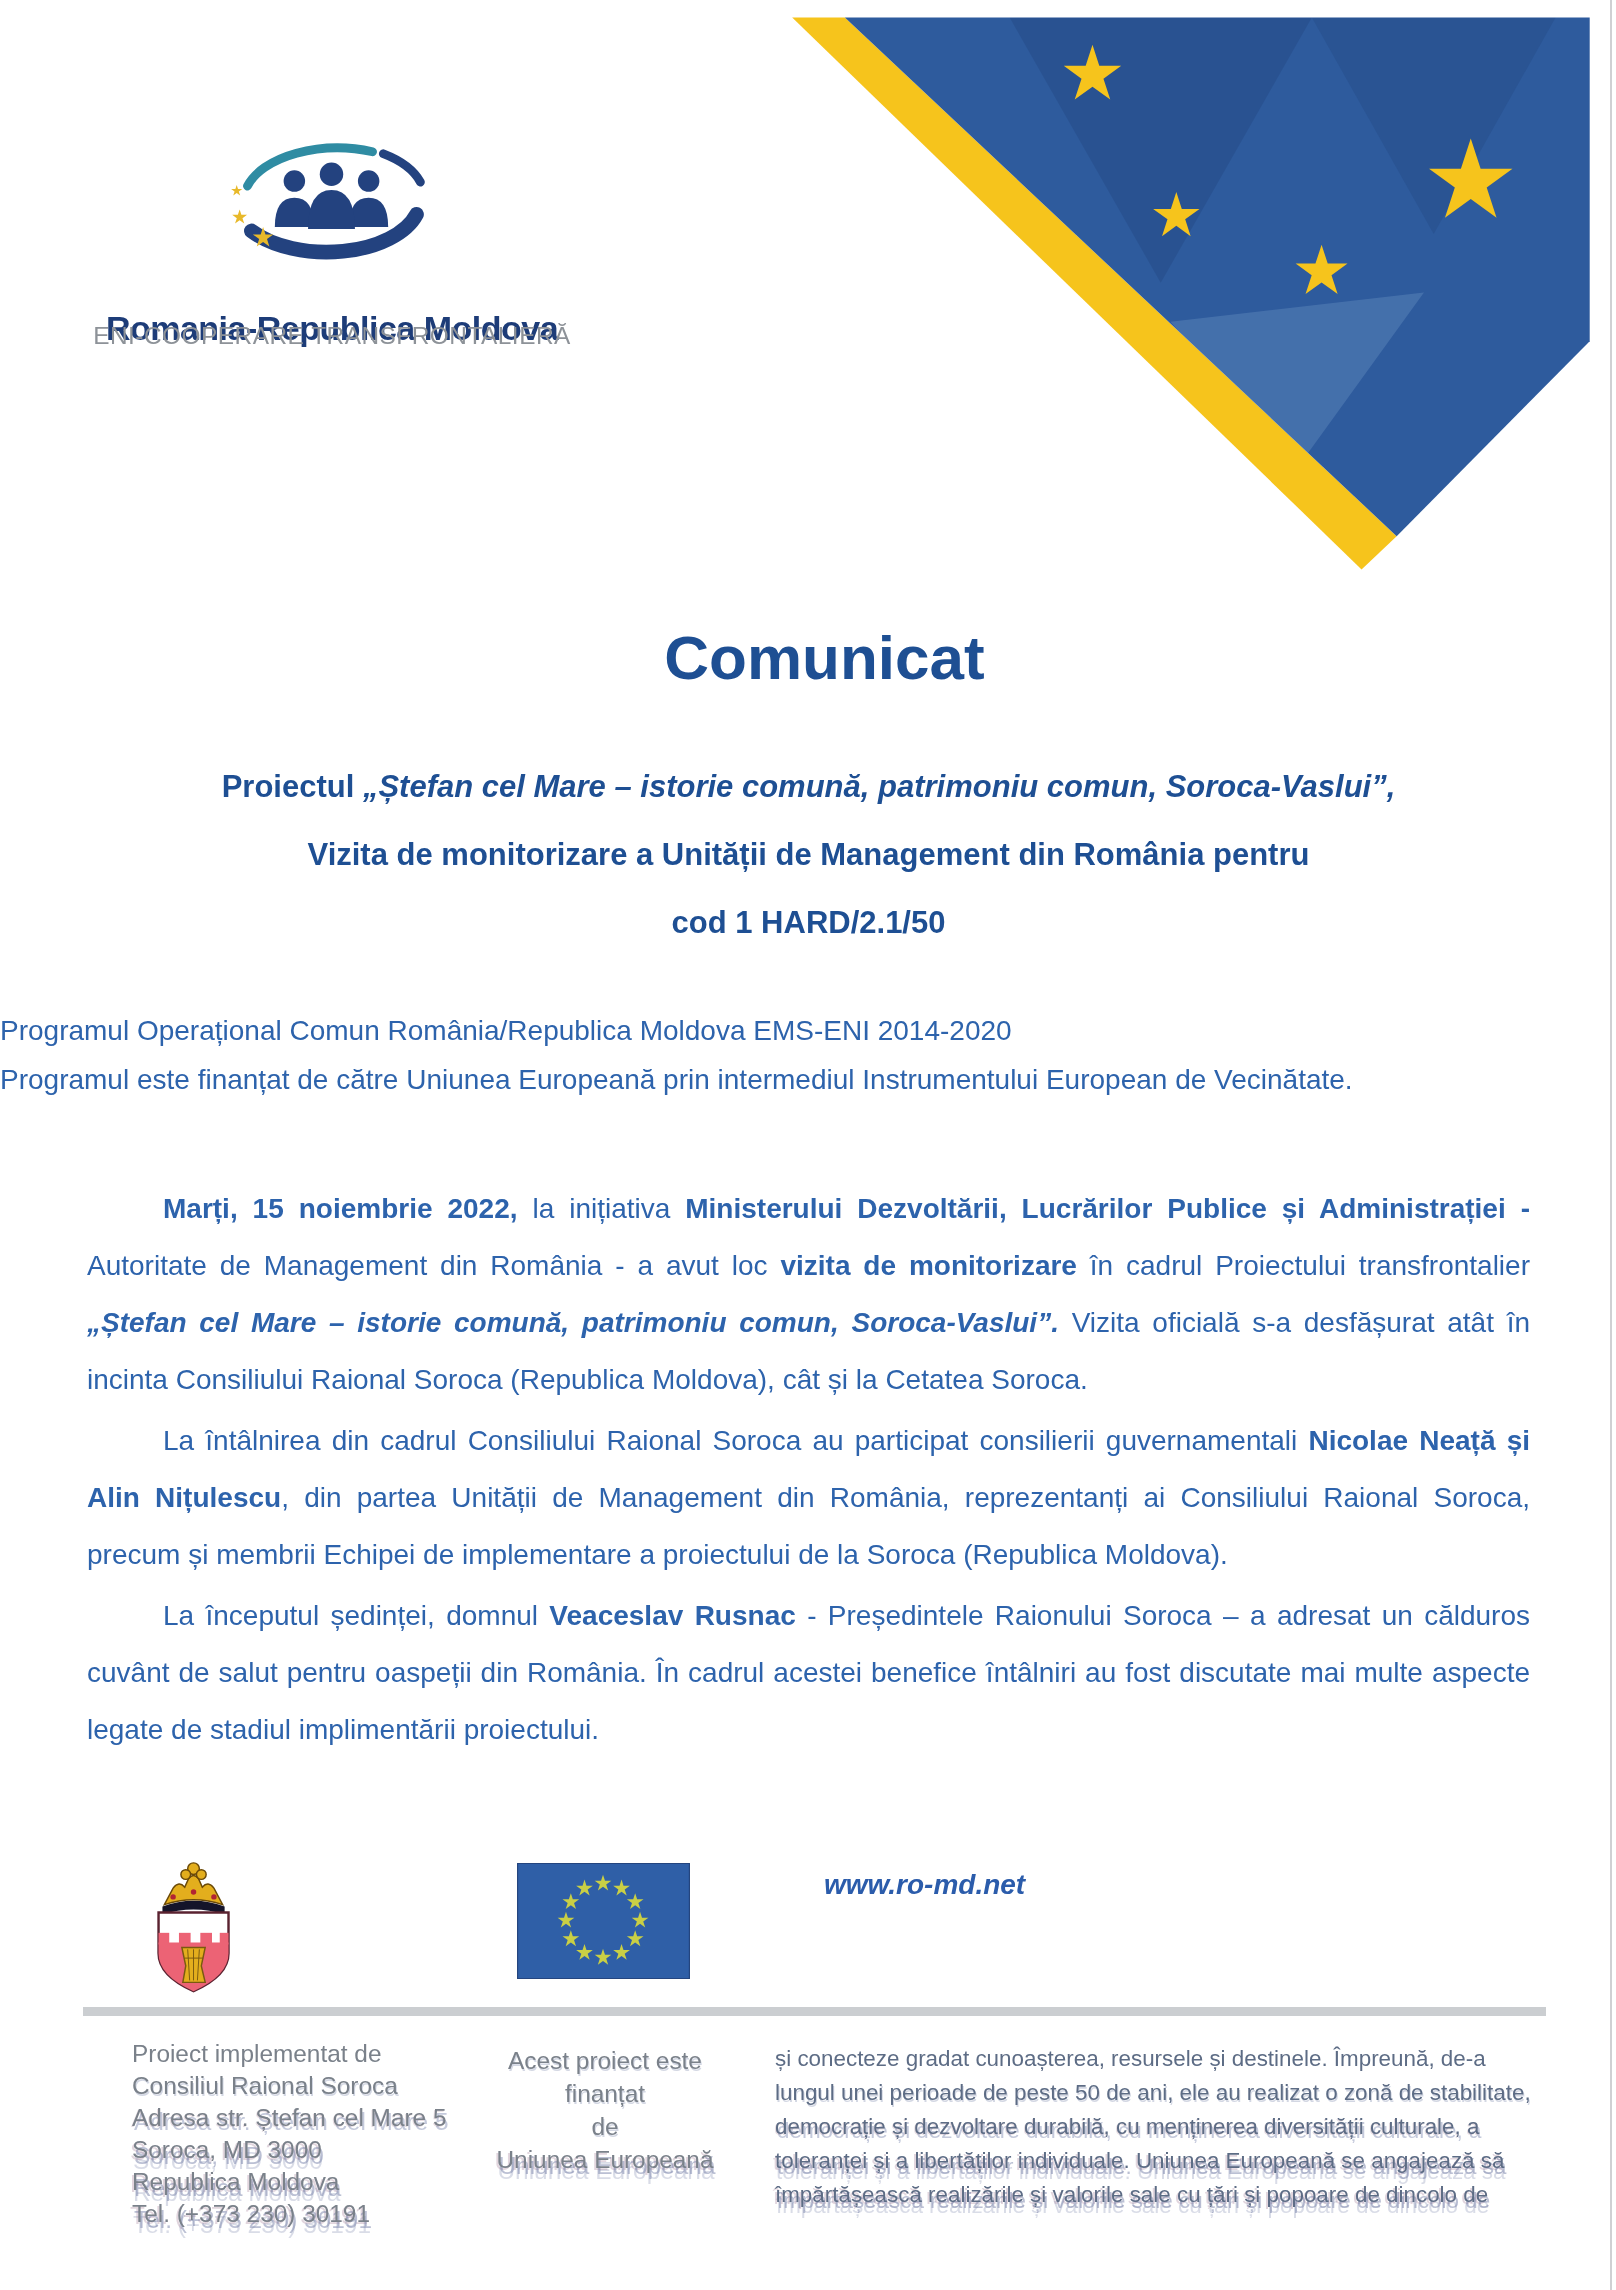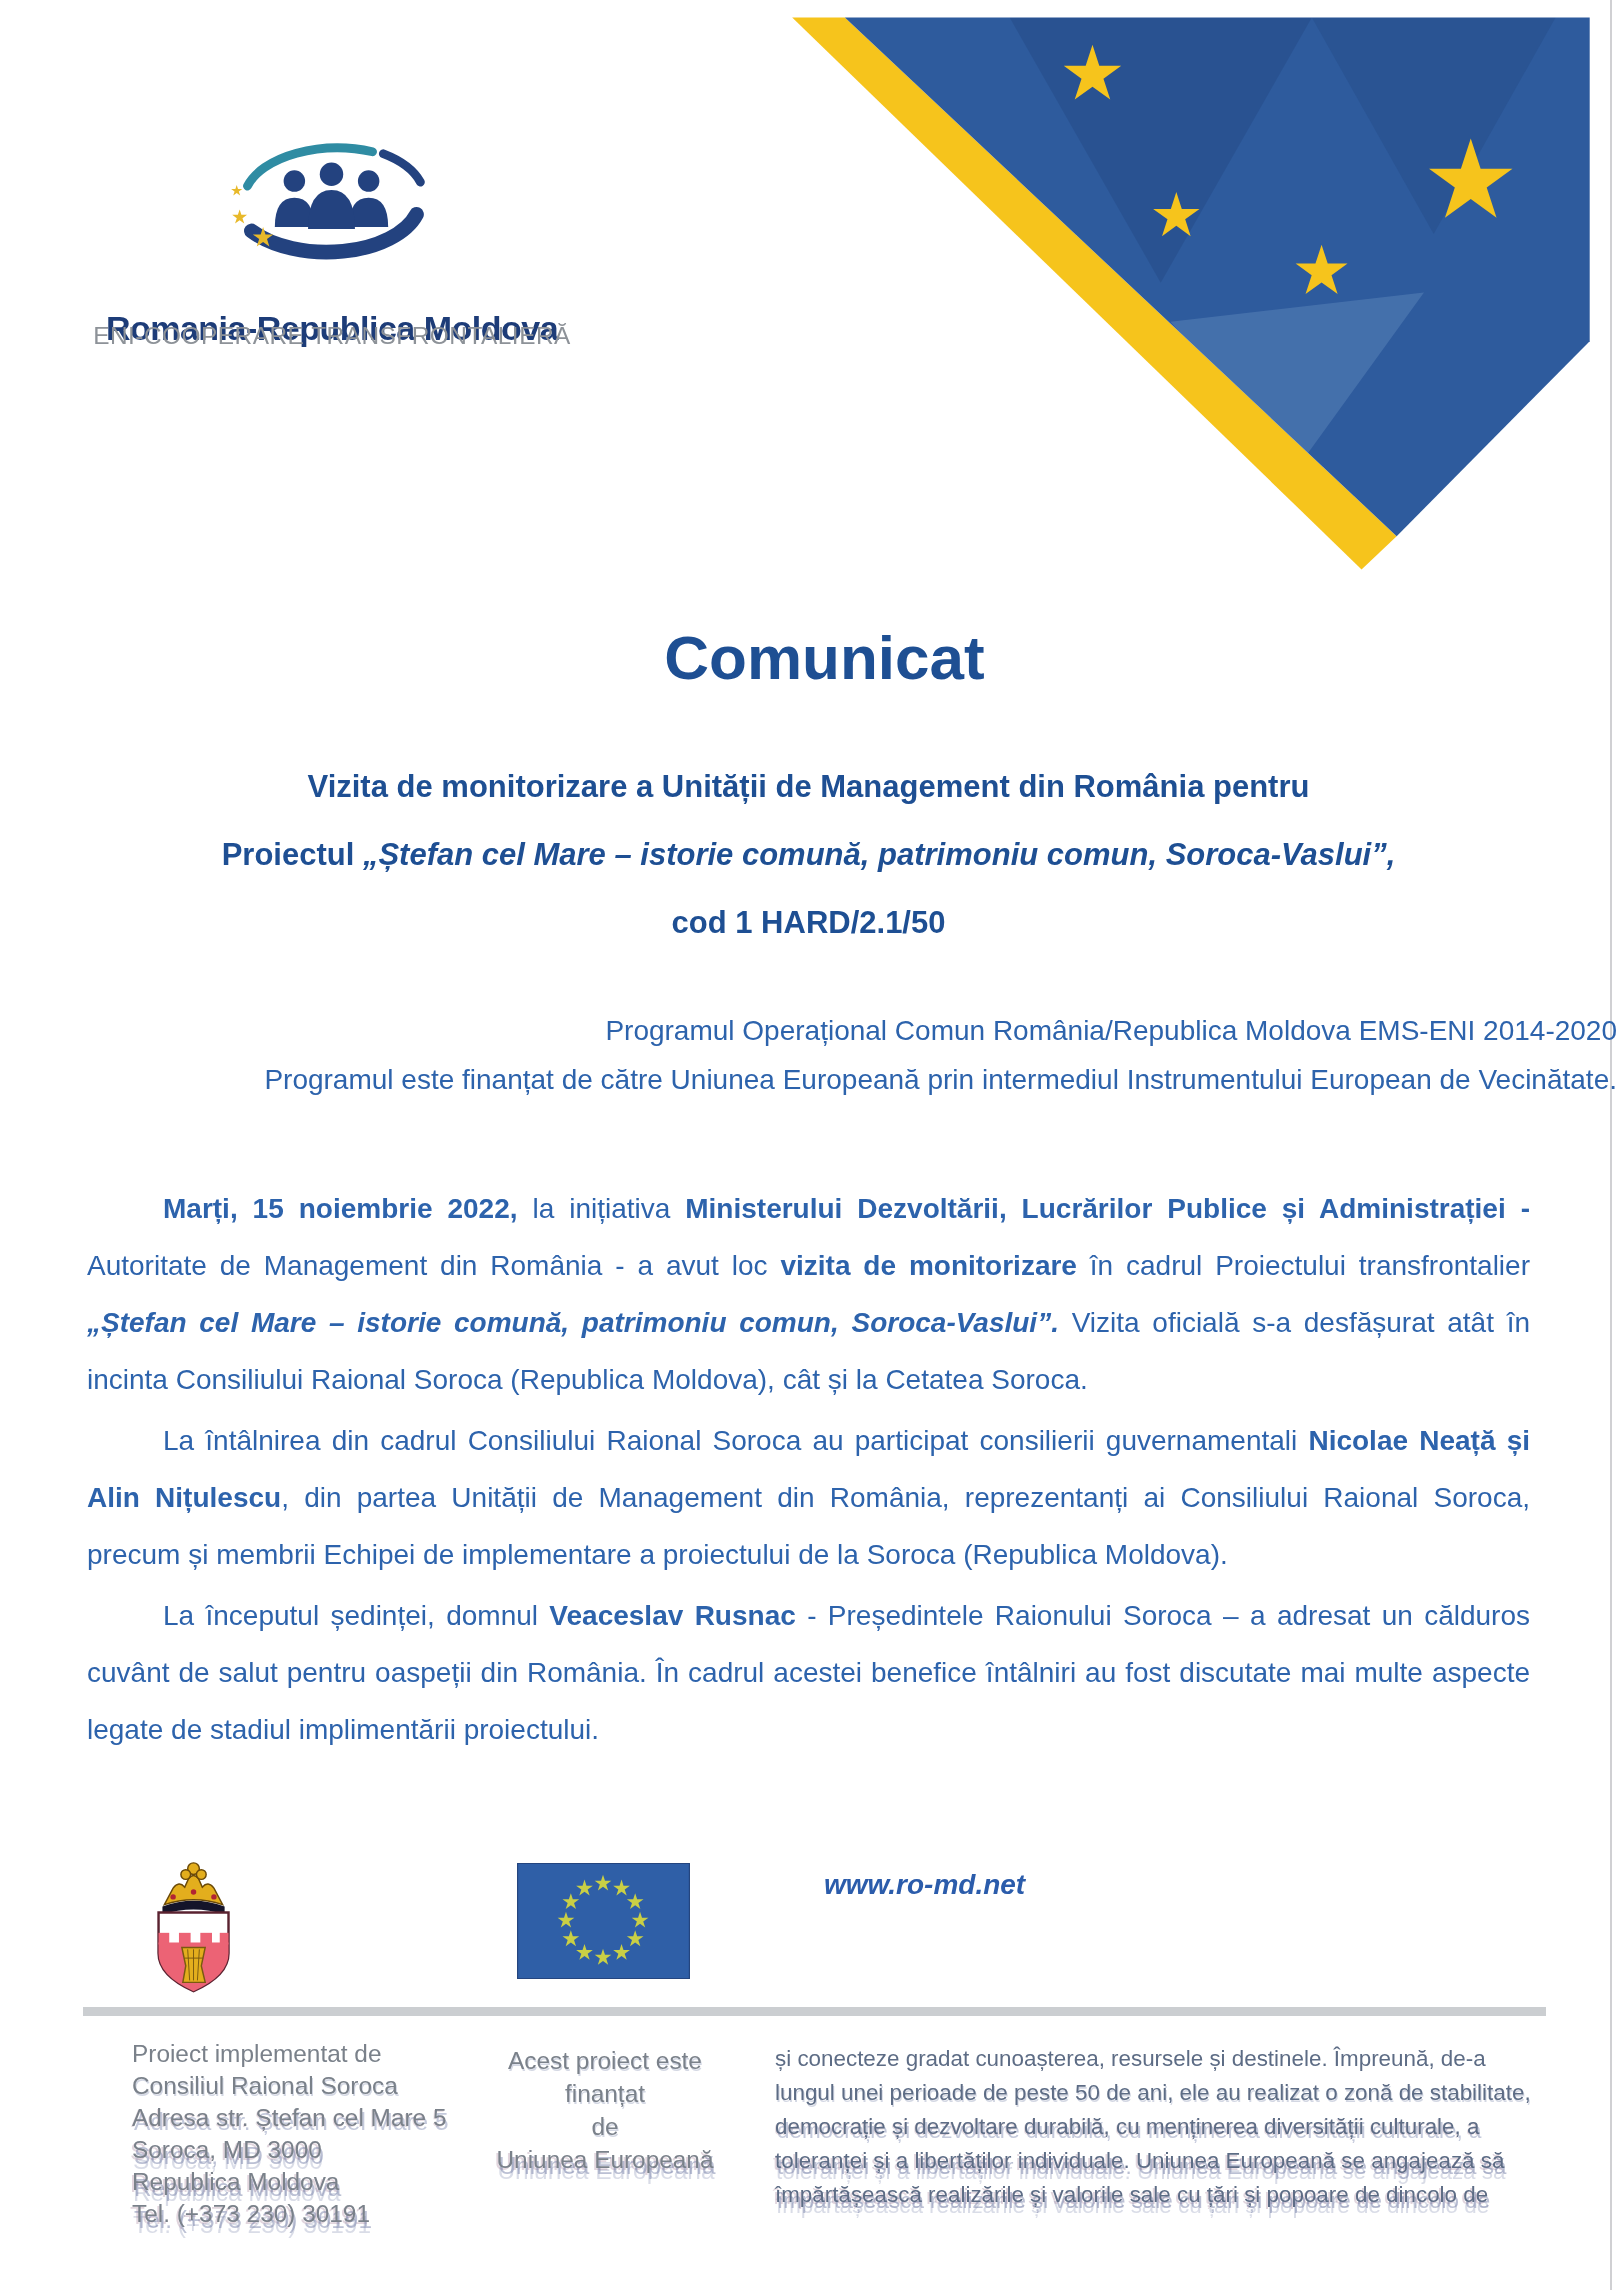--- a/index.html
+++ b/index.html
@@ -9,21 +9,21 @@
   
   .brand{left:59px;top:273px;width:546px;text-align:center;font-size:34px;font-weight:bold;
          color:var(--brand-navy);letter-spacing:-0.5px;margin-top:36px;}
   .brand-sub{left:59px;top:322px;width:546px;text-align:center;font-size:24.4px;
          color:var(--gray-sub);letter-spacing:0.5px;}
   
   .title{left:0;top:622px;width:1617px;text-align:center;font-size:62px;font-weight:bold;
          color:var(--title-blue);margin:0;padding-left:16px;}
   .subtitle{left:0;top:753px;width:1617px;text-align:center;font-size:31px;font-weight:bold;
          color:var(--title-blue);line-height:68px;}
-  .program{left:0;top:1006px;width:1617px;text-align:right;font-size:28px;
+  .program{left:0;top:1006px;width:1617px;text-align:left;font-size:28px;
          color:var(--body-blue);line-height:49px;}
   
   .bodytext{left:83px;top:1176px;width:1451px;font-size:28px;line-height:57px;
          color:var(--body-blue);text-align:justify;}
   .bodytext p{margin:4px;text-indent:76px;}
   .rb{font-weight:bold;}
   .ri{font-style:italic;}
   
   .website{left:824px;top:1869px;font-size:28px;font-weight:bold;font-style:italic;
          color:var(--link-blue);}
@@ -92,22 +92,22 @@
       <use href="#star" transform="translate(40,99) scale(11)"></use>
     </g>
   </svg>
 
   <div class="abs brand">Romania-Republica Moldova</div>
   <div class="abs brand-sub">ENI-COOPERARE TRANSFRONTALIERĂ</div>
 
   <h1 class="abs title">Comunicat</h1>
 
   <div class="abs subtitle">
+    <div><span>Proiectul </span><span class="ri">„Ștefan cel Mare – istorie comună, patrimoniu comun, Soroca-Vaslui”,</span></div>
     <div>Vizita de monitorizare a Unității de Management din România pentru</div>
-    <div><span>Proiectul </span><span class="ri">„Ștefan cel Mare – istorie comună, patrimoniu comun, Soroca-Vaslui”,</span></div>
     <div>cod 1 HARD/2.1/50</div>
   </div>
 
   <div class="abs program">
     <div>Programul Operațional Comun România/Republica Moldova EMS-ENI 2014-2020</div>
     <div>Programul este finanțat de către Uniunea Europeană prin intermediul Instrumentului European de Vecinătate.</div>
   </div>
 
   <div class="abs bodytext">
     <p><span class="rb">Marți, 15 noiembrie 2022,</span><span> la inițiativa </span><span class="rb">Ministerului Dezvoltării, Lucrărilor Publice și Administrației -</span><span> Autoritate de Management din România - a avut loc </span><span class="rb">vizita de monitorizare</span><span> în cadrul Proiectului transfrontalier </span><span class="rb ri">„Ștefan cel Mare – istorie comună, patrimoniu comun, Soroca-Vaslui”.</span><span> Vizita oficială s-a desfășurat atât în incinta Consiliului Raional Soroca (Republica Moldova), cât și la Cetatea Soroca.</span></p>

